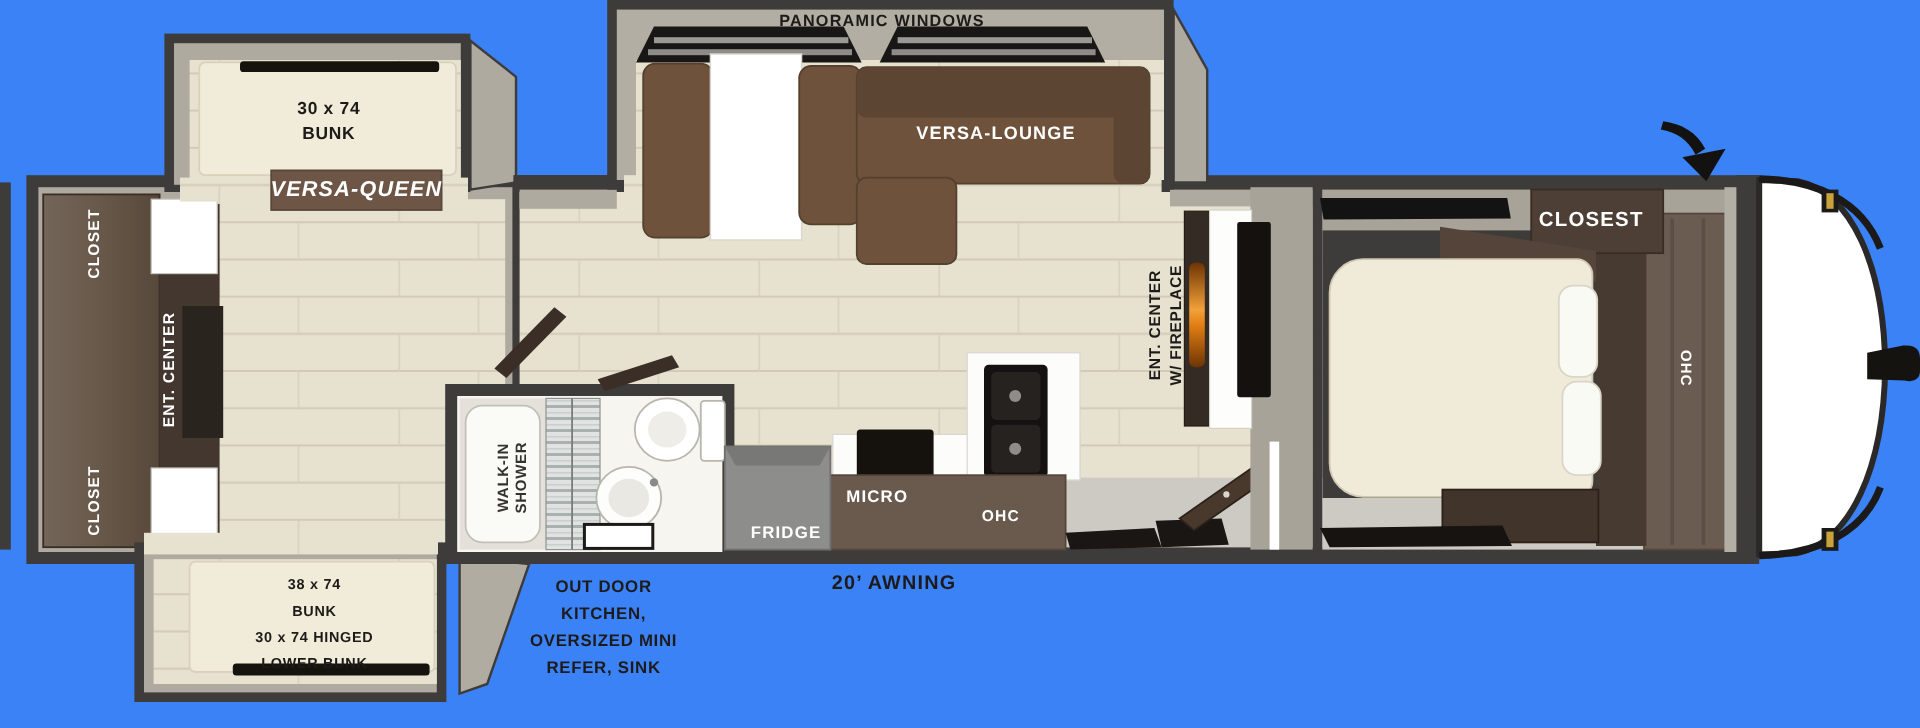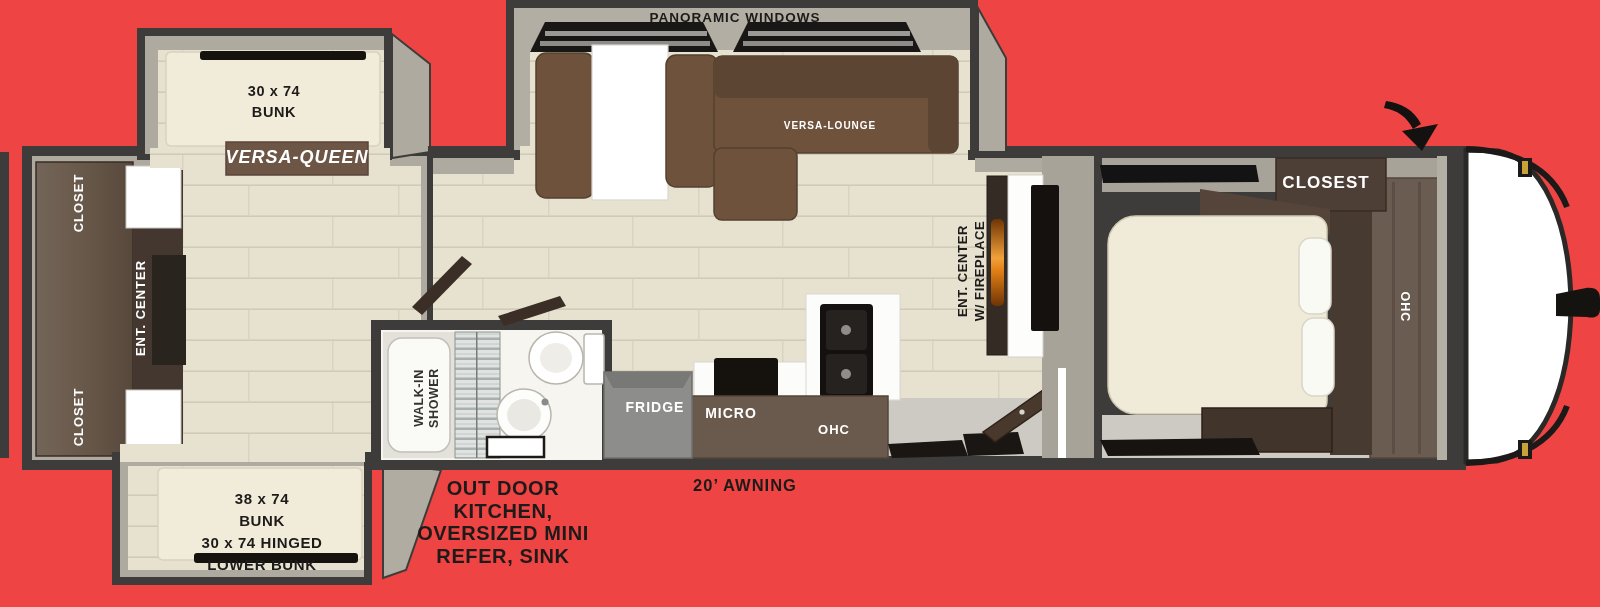--- a/index.html
+++ b/index.html
@@ -1,16 +1,16 @@
 <!DOCTYPE html>
 <html><head>
 <meta charset="utf-8">
 <style>
   html,body{margin:0;padding:0;background:#ffffff;}
-  #stage{position:relative;width:1600px;height:607px;background:#ef4444;overflow:hidden;
+  #stage{position:relative;width:1600px;height:607px;background:#3b82f6;overflow:hidden;
          font-family:"Liberation Sans", sans-serif;}
   #plan-svg{position:absolute;left:0;top:0;}
   .lbl{position:absolute;font-weight:700;color:#1d1b19;letter-spacing:.6px;
        white-space:pre-line;text-align:center;line-height:1.4;
        transform:translate(-50%,-50%);}
   .lbl.white{color:#ffffff;}
   .lbl.vert{transform:translate(-50%,-50%) rotate(-90deg);}
   .lbl.vertcw{transform:translate(-50%,-50%) rotate(90deg);}
 </style>
 </head>
@@ -221,56 +221,56 @@
   </g>
 
   <g>
     <path d="M1386,101 C1401,103 1414,110 1421,124 L1413,129 C1407,117 1397,110 1384,108 Z" fill="#131211"></path>
     <polygon points="1402,131 1438,124 1422,151" fill="#131211"></polygon>
   </g>
 </svg>
 
 <div class="lbl" style="left:735px;top:18px;font-size:13.5px;letter-spacing:1px;">PANORAMIC WINDOWS</div>
 
-<div class="lbl white" style="left:830px;top:126px;font-size:10px;letter-spacing:1px;">VERSA-LOUNGE</div>
+<div class="lbl white" style="left:830px;top:111px;font-size:15px;letter-spacing:1px;">VERSA-LOUNGE</div>
 
 <div class="lbl" style="left:274px;top:102px;font-size:14.5px;line-height:21px;">30 x 74
 BUNK</div>
 
 <div class="lbl white" style="left:297px;top:158px;font-size:18px;letter-spacing:1px;font-style:italic;">VERSA-QUEEN</div>
 
 <div class="lbl white vert" style="left:79px;top:203px;font-size:13px;letter-spacing:1px;">CLOSET</div>
 
 <div class="lbl white vert" style="left:141px;top:308px;font-size:13px;letter-spacing:1px;">ENT. CENTER</div>
 
 <div class="lbl white vert" style="left:79px;top:417px;font-size:13px;letter-spacing:1px;">CLOSET</div>
 
-<div class="lbl" style="left:262px;top:520px;font-size:15px;line-height:22px;margin-top:12px;">38 x 74
+<div class="lbl" style="left:262px;top:520px;font-size:12px;line-height:22px;">38 x 74
 BUNK
 30 x 74 HINGED
 LOWER BUNK</div>
 
 <div class="lbl vert" style="left:427px;top:398px;font-size:12.5px;line-height:15px;color:#35332f;">WALK-IN
 SHOWER</div>
 
-<div class="lbl white" style="left:648px;top:408px;font-size:14px;letter-spacing:1px;padding-left:14px;">FRIDGE</div>
+<div class="lbl white" style="left:648px;top:444px;font-size:14px;letter-spacing:1px;padding-left:14px;">FRIDGE</div>
 
 <div class="lbl white" style="left:731px;top:414px;font-size:14px;letter-spacing:1px;">MICRO</div>
 
 <div class="lbl white" style="left:834px;top:430px;font-size:13px;letter-spacing:1px;">OHC</div>
 
 <div class="lbl vert" style="left:971px;top:271px;font-size:13px;line-height:17px;">ENT. CENTER
 W/ FIREPLACE</div>
 
 <div class="lbl white" style="left:1326px;top:183px;font-size:17px;letter-spacing:1px;">CLOSEST</div>
 
 
 <div class="lbl white vertcw" style="left:1404px;top:307px;font-size:12.5px;letter-spacing:1px;">OHC</div>
 
 
-<div class="lbl" style="left:503px;top:522px;font-size:20px;line-height:22.5px;">OUT DOOR
+<div class="lbl" style="left:503px;top:522px;font-size:14px;line-height:22.5px;">OUT DOOR
 KITCHEN,
 OVERSIZED MINI
 REFER, SINK</div>
 
 <div class="lbl" style="left:745px;top:486px;font-size:16.5px;letter-spacing:1px;">20’ AWNING</div>
 
 </div>
 
 </body></html>

